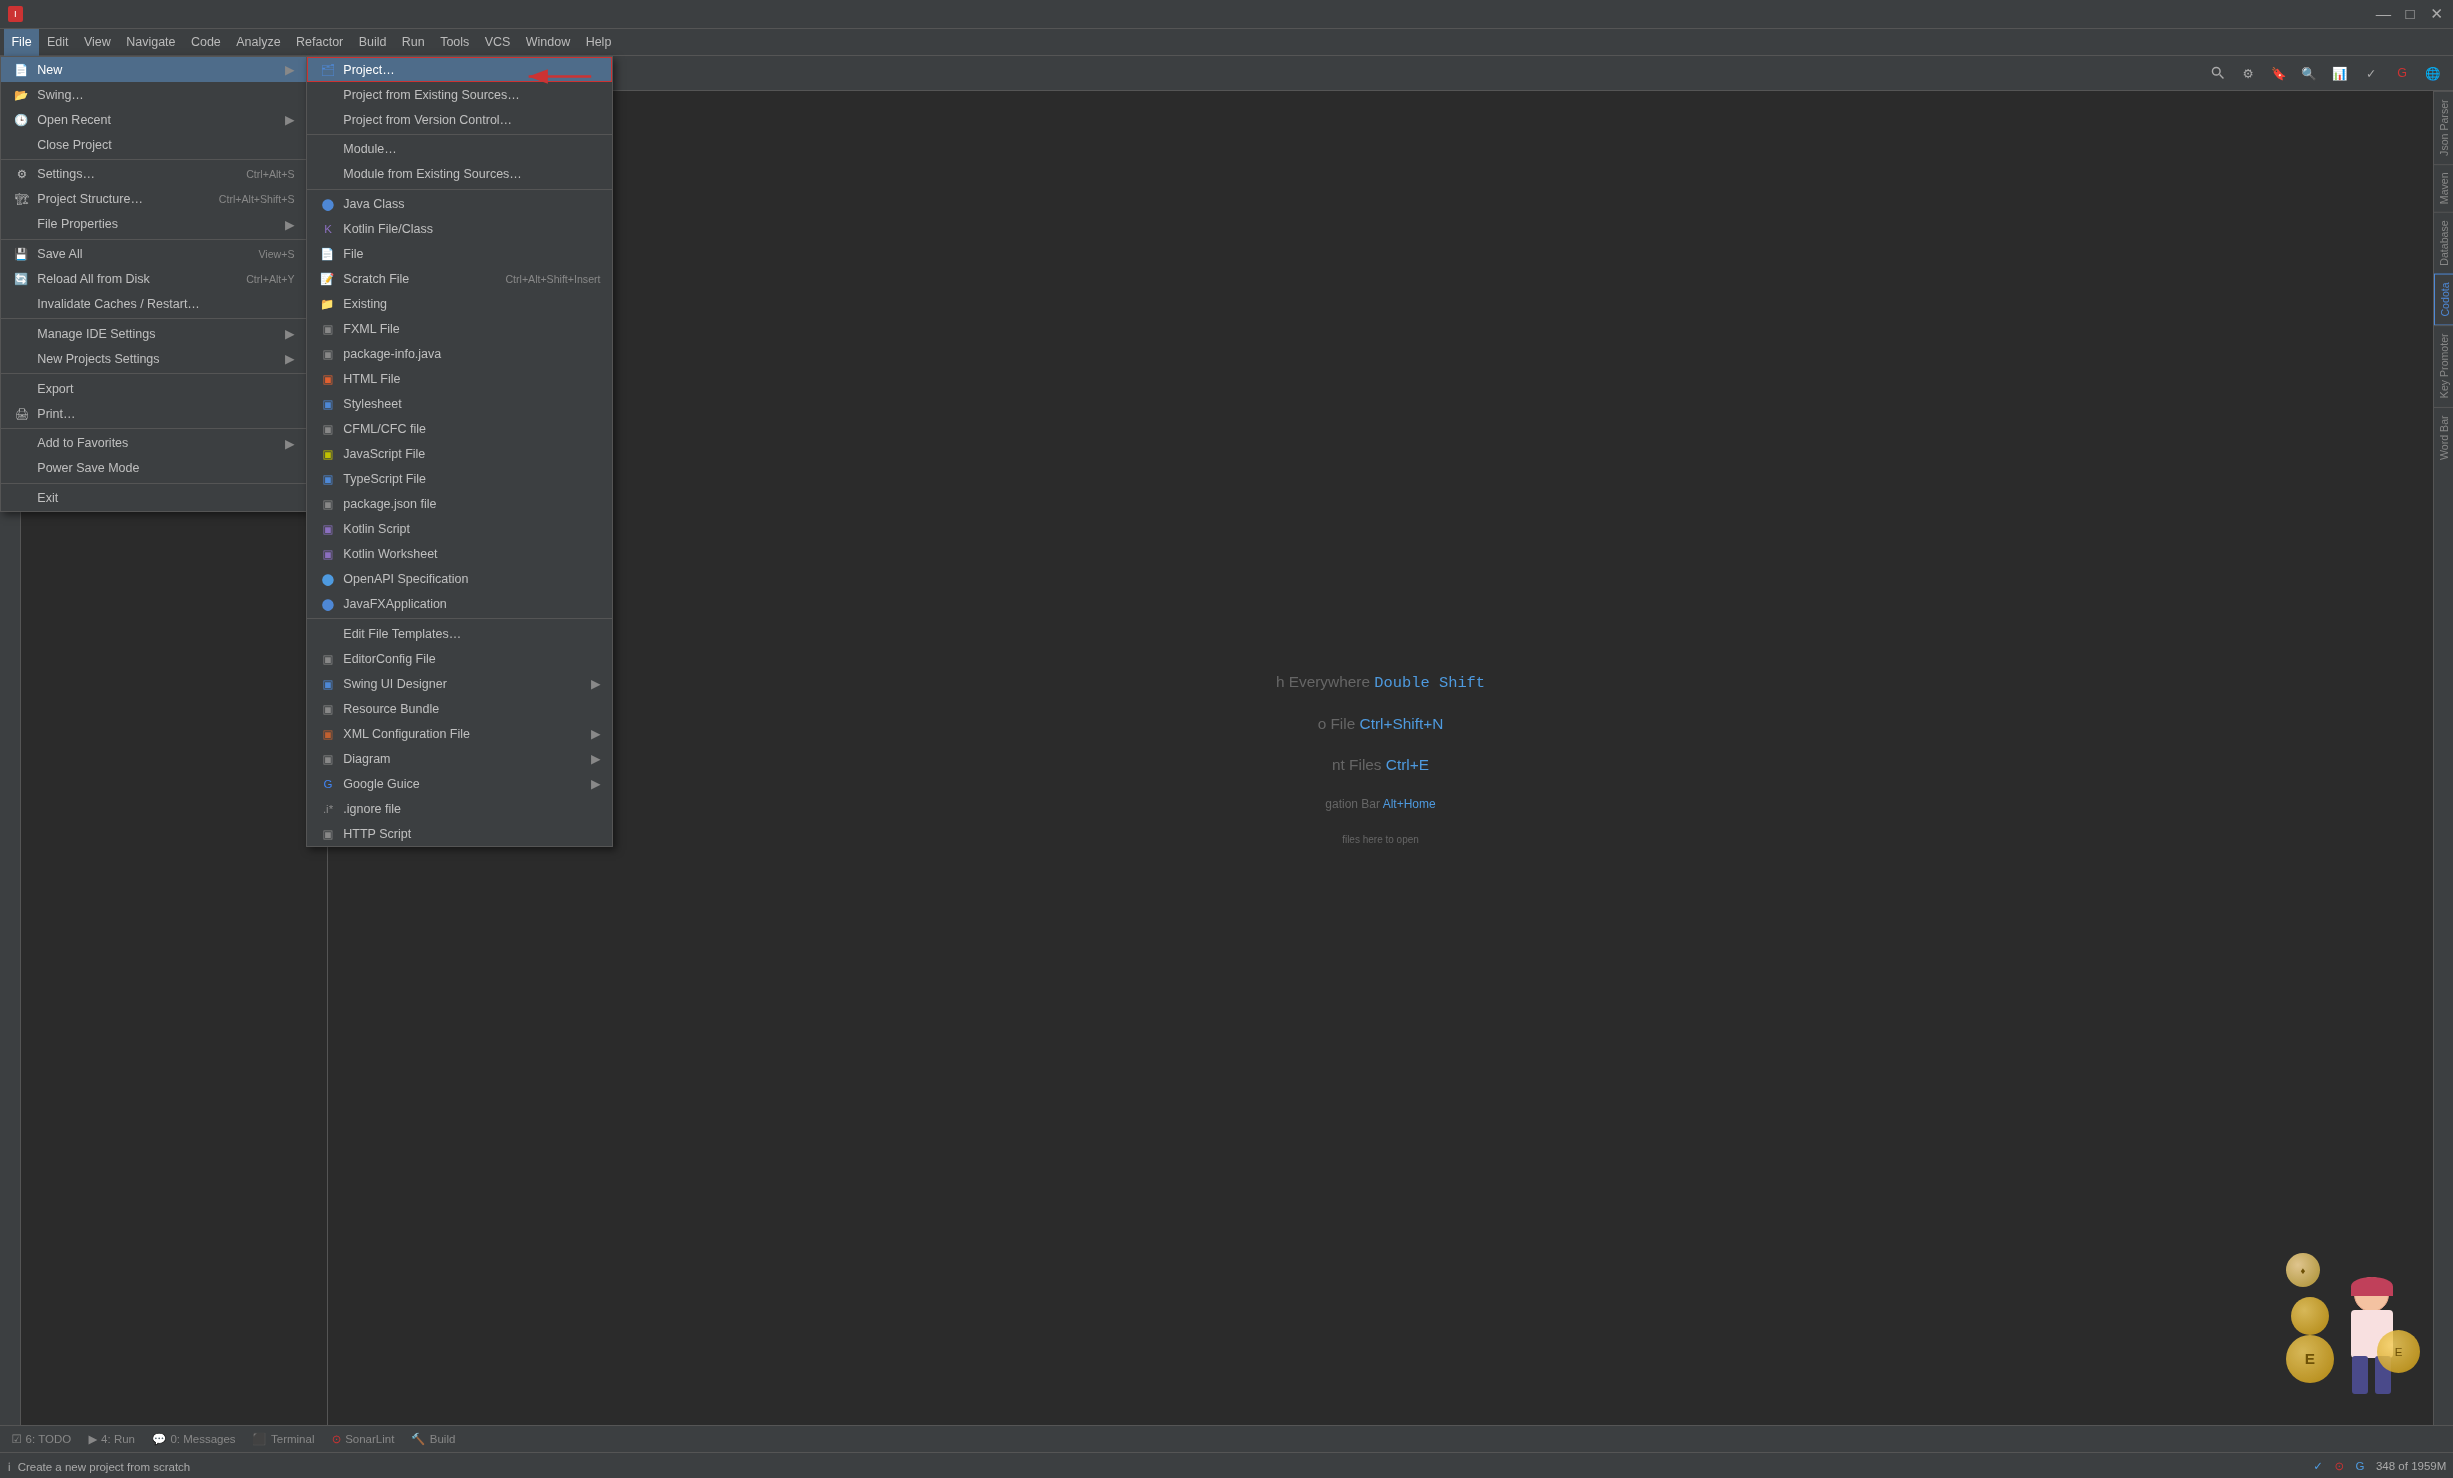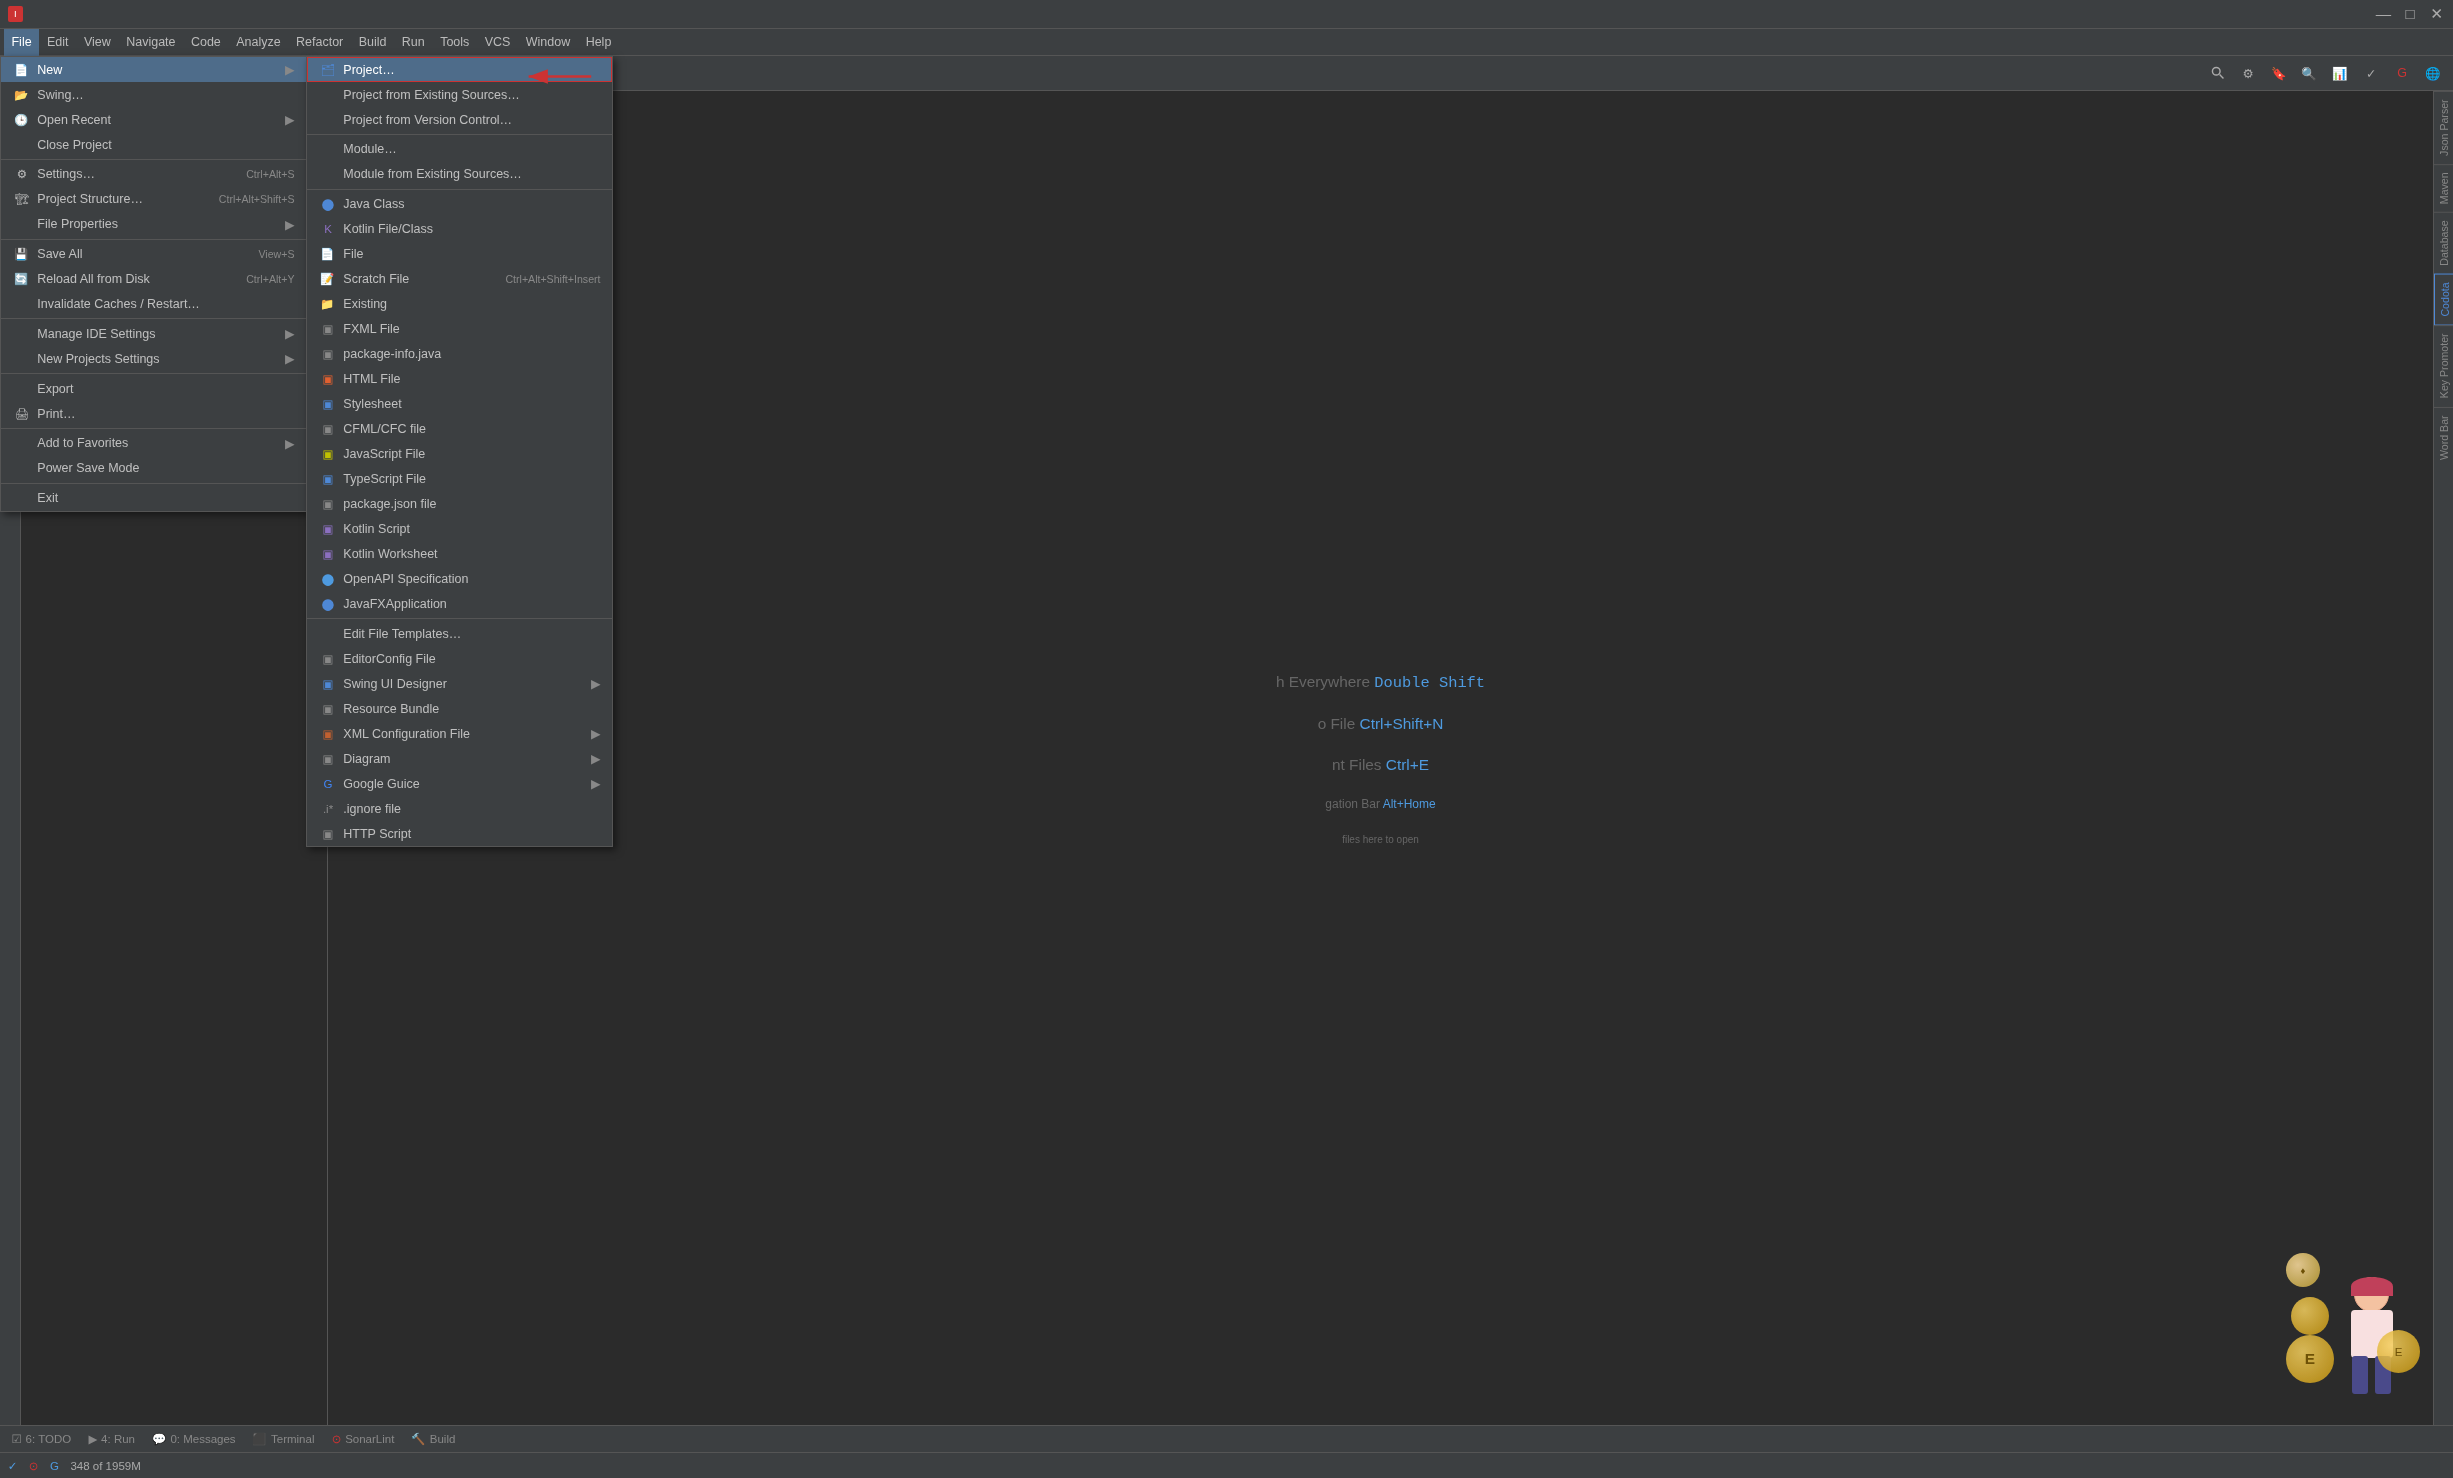--- a/index.html
+++ b/index.html
@@ -712,20 +712,24 @@
     <span style="color:#cc3333;">⊙</span>
     <span>SonarLint</span>
   </div>
   <div class="bottom-tab">
     <span>🔨</span>
     <span>Build</span>
   </div>
 </div>
 
 <div class="status-bar" style="position:absolute;bottom:0;left:0;right:0;">
+  <div class="status-bar-left">
+    <span style="margin-right:3.8px;">ℹ</span>
+    <span>Create a new project from scratch</span>
+  </div>
   <div class="status-bar-right">
     <span style="color:#4e9adf;">✓</span>
     <span style="color:#cc3333;">⊙</span>
     <span style="color:#4e9adf;">G</span>
     <span>348 of 1959M</span>
   </div>
 </div>
 
 <div style="position:absolute;bottom:58px;right:34px;width:134px;height:192px;">
 

